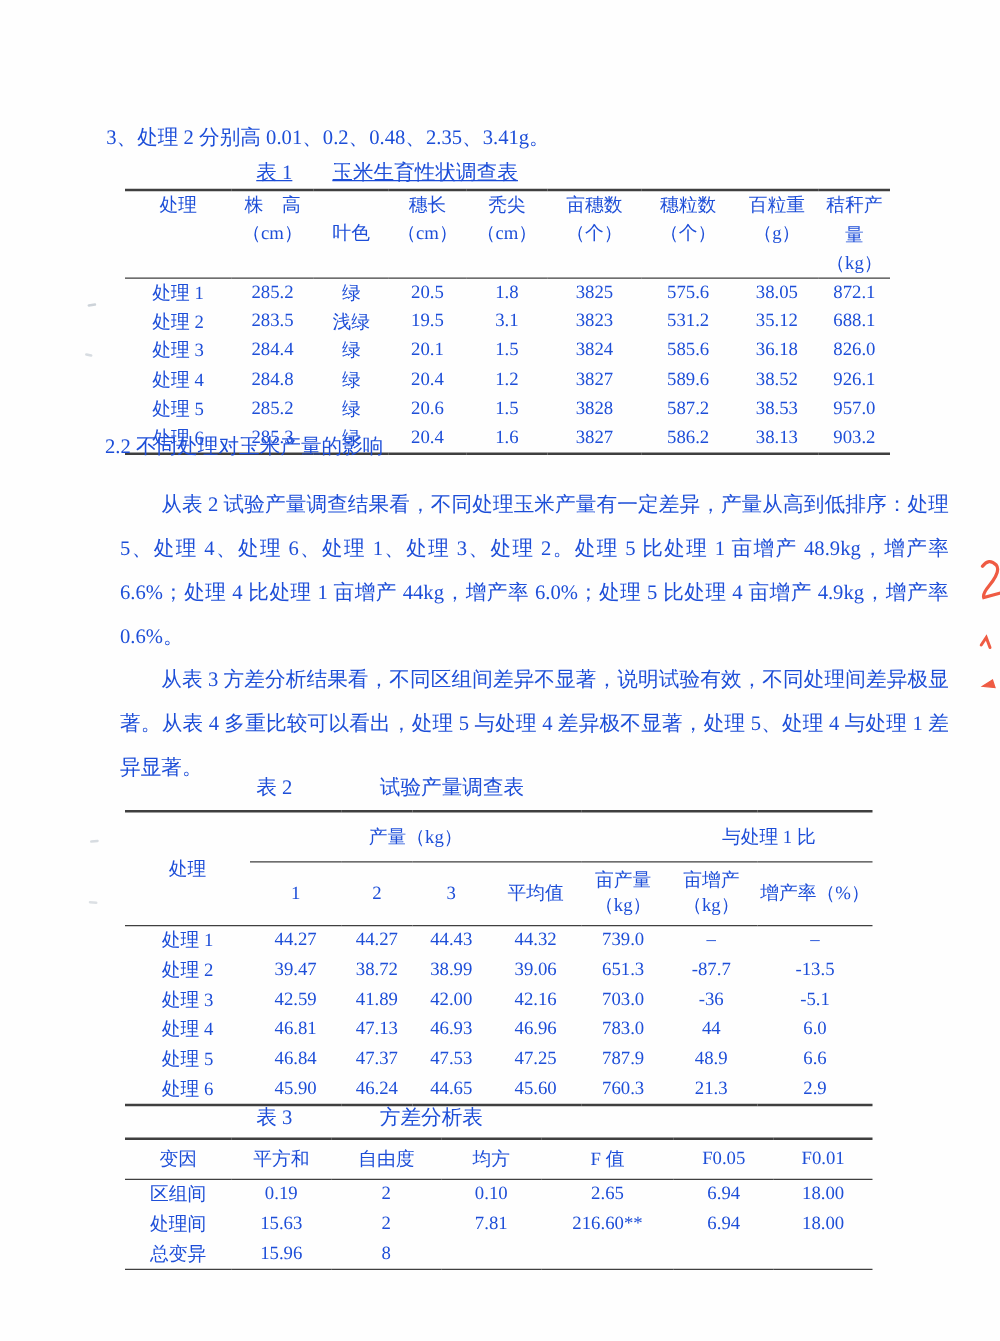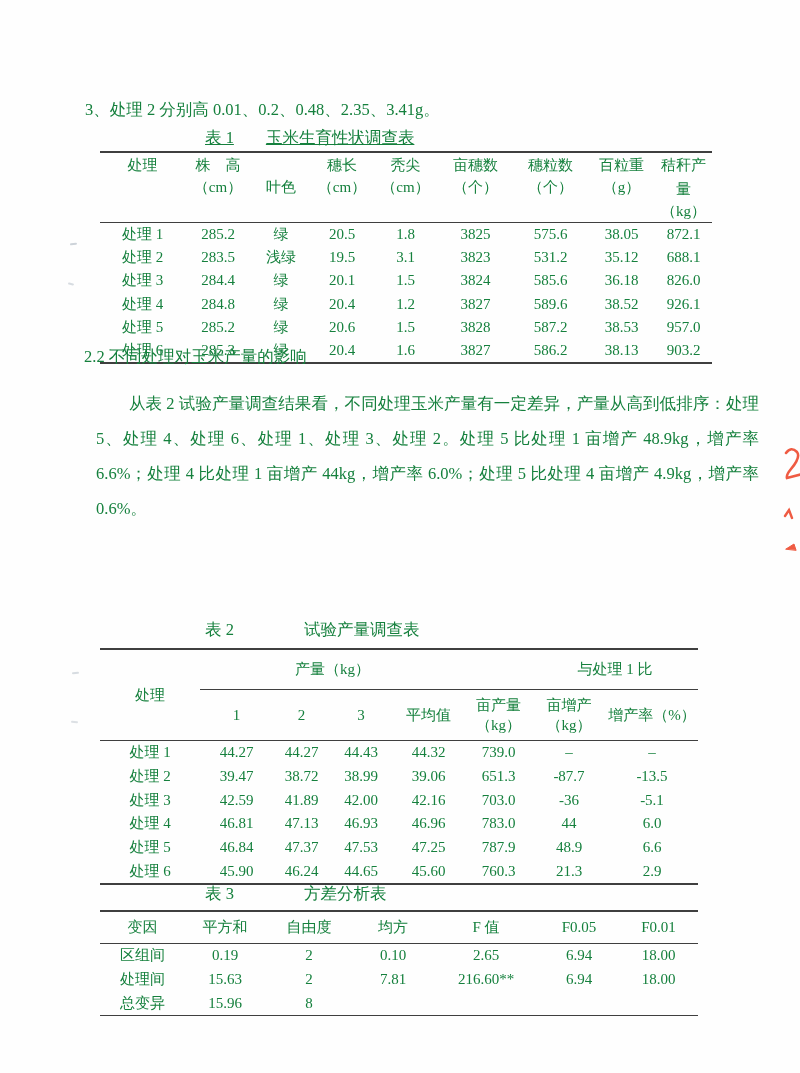--- a/index.html
+++ b/index.html
@@ -1,20 +1,20 @@
 <!DOCTYPE html>
 <html><head>
 <meta charset="utf-8">
 <style>
   html,body { margin:0; padding:0; background:#e9e9e9; }
   .page {
     position:relative; width:800px; height:1073px; margin:0 auto;
     background:#fefefe; overflow:hidden;
     font-family:"Liberation Serif","DejaVu Serif",serif;
-    color:#15803d;
+    color:#1d4ed8;
   }
   
   .intro { position:absolute; left:85px; top:82px; width:670px; font-size:16.5px; }
   .section-heading { position:absolute; left:84px; top:346px; width:670px; font-size:16.5px; font-weight:normal; margin:0; }
   .para {
     position:absolute; left:84px; width:663px; margin:12px;
     font-size:16.5px; line-height:35px; text-align:justify; text-indent:2em;
   }
   .para1 { top:374px; }
   .para2 { top:514px; }
@@ -183,20 +183,21 @@
           <td>3827</td>
           <td>586.2</td>
           <td>38.13</td>
           <td>903.2</td>
         </tr>
       </tbody>
   </table>
 
   <h3 class="section-heading">2.2 不同处理对玉米产量的影响</h3>
   <p class="para para1">从表 2 试验产量调查结果看，不同处理玉米产量有一定差异，产量从高到低排序：处理 5、处理 4、处理 6、处理 1、处理 3、处理 2。处理 5 比处理 1 亩增产 48.9kg，增产率 6.6%；处理 4 比处理 1 亩增产 44kg，增产率 6.0%；处理 5 比处理 4 亩增产 4.9kg，增产率 0.6%。</p>
+  <p class="para para2">从表 3 方差分析结果看，不同区组间差异不显著，说明试验有效，不同处理间差异极显著。从表 4 多重比较可以看出，处理 5 与处理 4 差异极不显著，处理 5、处理 4 与处理 1 差异显著。</p>
 
   <div class="tbl-title t2-title">
     <span>表 2</span>
     <span class="gap1">试验产量调查表</span>
   </div>
   <table class="t2">
     <colgroup>
       <col style="width:100px">
         <col style="width:73px">
         <col style="width:57px">

